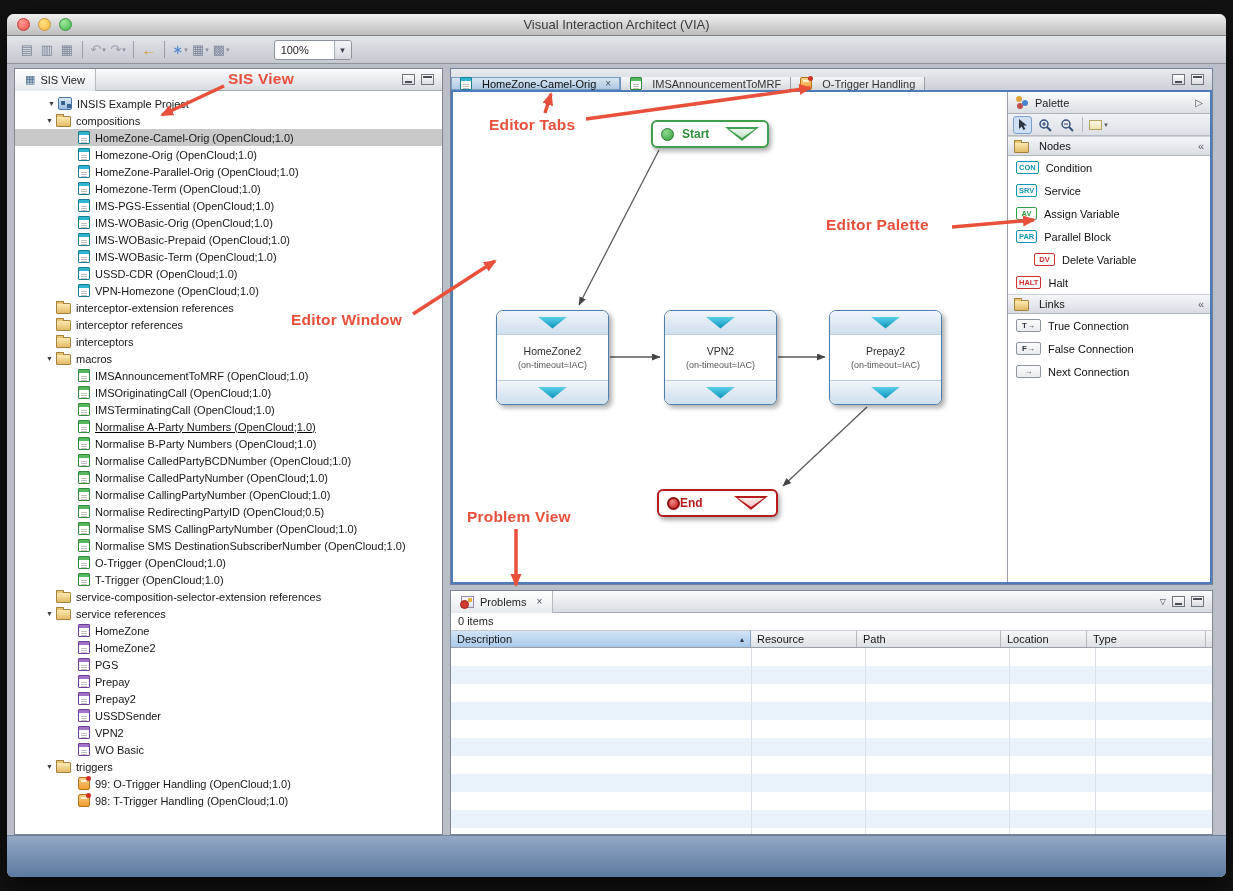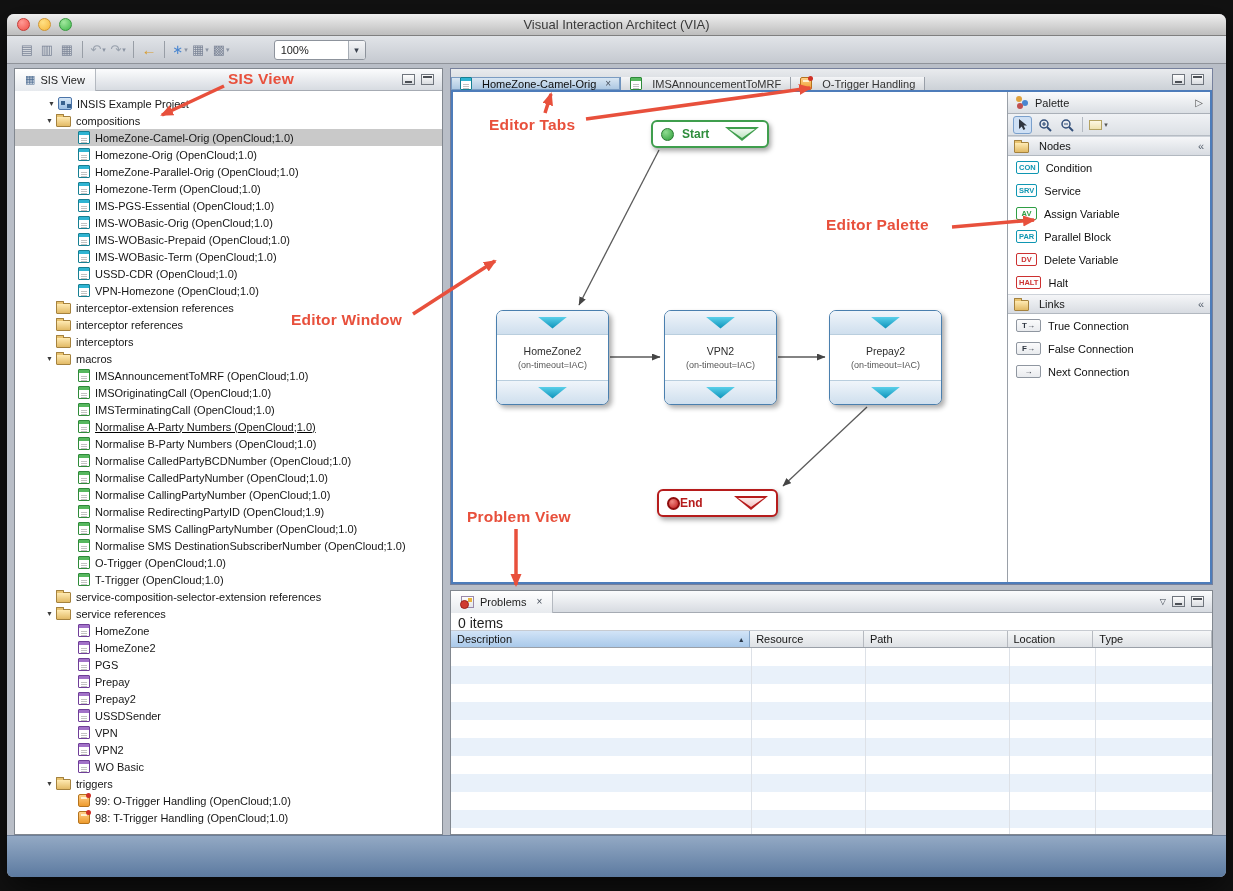--- a/index.html
+++ b/index.html
@@ -19,21 +19,21 @@
 .wtitle{flex:1;text-align:center;font-size:13px;color:#3a3a3a;}
 
 
 .toolbar{height:28px;background:linear-gradient(#e1e4e8,#c5c9d0);border-bottom:1px solid #8f939a;
   display:flex;align-items:center;padding:0 10px;}
 .tb-icons{display:flex;align-items:center;}
 .tbi{height:20px;min-width:20px;padding:0 2px;display:inline-flex;align-items:center;justify-content:center;
   font-size:13px;color:#7d8698;}
 .tbi .dd{font-size:7px;margin-left:1px;color:#8a93a2;}
 .tb-sep{width:1px;height:17px;background:#989ea6;margin:0 5px;}
-.zoom-combo{margin-left:42px;width:92px;height:20px;background:#fff;border:1px solid #8d939c;border-radius:3px;
+.zoom-combo{margin-left:42px;width:78px;height:20px;background:#fff;border:1px solid #8d939c;border-radius:3px;
   display:flex;align-items:center;font-size:11px;overflow:hidden;}
 .zoom-val{flex:1;padding-left:6px;color:#1d1d1d;}
 .combo-btn{width:17px;height:100%;border-left:1px solid #a7adb5;display:flex;align-items:center;justify-content:center;
   font-size:9px;color:#39414d;background:linear-gradient(#f4f5f7,#d4d8dd);}
 
 
 .workbench{position:relative;height:771px;}
 .panel,.editor,.problems{position:absolute;border:1px solid #81878f;background:#fff;}
 
 
@@ -133,21 +133,21 @@
 .lbadge{width:25px;height:13px;border:1px solid #8f96a0;background:linear-gradient(#fbfbfc,#e9ebee);border-radius:2px;
   font-size:8px;font-weight:bold;display:inline-flex;align-items:center;justify-content:center;gap:1px;color:#2e3540;flex:none;}
 .plabel{color:#101010;}
 
 
 .problems{left:443px;top:526px;width:763px;height:245px;display:flex;flex-direction:column;border-color:#81878f;}
 .prob-bar .vtab{gap:6px;}
 .prob-icon{width:13px;height:12px;position:relative;background:linear-gradient(#fdfdfd,#e4e6e9);border:1px solid #98a;flex:none;}
 .prob-icon::before{content:"";position:absolute;left:-2px;bottom:-2px;width:7px;height:7px;border-radius:50%;background:#d03a30;border:1px solid #9c241c;}
 .prob-icon::after{content:"";position:absolute;right:1px;top:1px;width:4px;height:4px;background:#e8b33c;}
-.prob-count{height:17px;flex:none;font-size:14px;color:#1d1d1d;padding:2px 7px;background:#fff;}
+.prob-count{height:17px;flex:none;font-size:11px;color:#1d1d1d;padding:2px 7px;background:#fff;}
 .thead{height:18px;flex:none;display:flex;background:linear-gradient(#f6f7f8,#dee1e5);border-top:1px solid #c7cbd1;border-bottom:1px solid #9aa0a8;}
 .th{font-size:11px;color:#141414;padding:1px 6px;border-right:1px solid #b6bac0;display:flex;align-items:center;overflow:hidden;white-space:nowrap;}
 .th.sorted{background:linear-gradient(#d2e4f7,#a9c9ea);border-right:1px solid #84a4c6;}
 .th .sort{margin-left:auto;font-size:8px;color:#2c3a4c;}
 .tbody{flex:1;position:relative;overflow:hidden;background:#fff;}
 .strip{height:18px;}
 .strip.alt{background:#e9f1fa;}
 .colline{position:absolute;top:0;bottom:0;width:1px;background:#dde1e7;}
 
 
@@ -346,21 +346,21 @@
             <span class="tlabel">Normalise CalledPartyNumber (OpenCloud;1.0)</span>
           </div>
           <div class="trow" style="padding-left: 50px;">
             <span class="expander"></span>
             <span class="ticon mw ti-macro"></span>
             <span class="tlabel">Normalise CallingPartyNumber (OpenCloud;1.0)</span>
           </div>
           <div class="trow" style="padding-left: 50px;">
             <span class="expander"></span>
             <span class="ticon mw ti-macro"></span>
-            <span class="tlabel">Normalise RedirectingPartyID (OpenCloud;1.9)</span>
+            <span class="tlabel">Normalise RedirectingPartyID (OpenCloud;0.5)</span>
           </div>
           <div class="trow" style="padding-left: 50px;">
             <span class="expander"></span>
             <span class="ticon mw ti-macro"></span>
             <span class="tlabel">Normalise SMS CallingPartyNumber (OpenCloud;1.0)</span>
           </div>
           <div class="trow" style="padding-left: 50px;">
             <span class="expander"></span>
             <span class="ticon mw ti-macro"></span>
             <span class="tlabel">Normalise SMS DestinationSubscriberNumber (OpenCloud;1.0)</span>
@@ -407,25 +407,20 @@
           </div>
           <div class="trow" style="padding-left: 50px;">
             <span class="expander"></span>
             <span class="ticon mw ti-svc"></span>
             <span class="tlabel">Prepay2</span>
           </div>
           <div class="trow" style="padding-left: 50px;">
             <span class="expander"></span>
             <span class="ticon mw ti-svc"></span>
             <span class="tlabel">USSDSender</span>
-          </div>
-          <div class="trow" style="padding-left: 50px;">
-            <span class="expander"></span>
-            <span class="ticon mw ti-svc"></span>
-            <span class="tlabel">VPN</span>
           </div>
           <div class="trow" style="padding-left: 50px;">
             <span class="expander"></span>
             <span class="ticon mw ti-svc"></span>
             <span class="tlabel">VPN2</span>
           </div>
           <div class="trow" style="padding-left: 50px;">
             <span class="expander"></span>
             <span class="ticon mw ti-svc"></span>
             <span class="tlabel">WO Basic</span>
@@ -605,21 +600,21 @@
               </div>
               <div class="pitem">
                 <span class="pbadge" style="color: rgb(47, 158, 68);">AV</span>
                 <span class="plabel">Assign Variable</span>
               </div>
               <div class="pitem">
                 <span class="pbadge" style="color: rgb(14, 150, 178);">PAR</span>
                 <span class="plabel">Parallel Block</span>
               </div>
               <div class="pitem">
-                <span class="pbadge" style="color: rgb(204, 48, 48);">DV</span>
+                <span class="pbadge" style="color: rgb(204, 48, 48); margin-left: 18px;">DV</span>
                 <span class="plabel">Delete Variable</span>
               </div>
               <div class="pitem">
                 <span class="pbadge" style="color: rgb(204, 48, 48);">HALT</span>
                 <span class="plabel">Halt</span>
               </div>
               <div class="drawer-head">
                 <span class="ticon ti-folder"></span>
                 <span>Links</span>
                 <span class="chev">«</span>
@@ -653,21 +648,21 @@
           <span class="wb wb-min"></span>
           <span class="wb wb-max"></span>
         </div>
       </div>
       <div class="prob-count">0 items</div>
       <div class="thead" id="probHead">
           <div class="th sorted" style="width: 300px;">
             <span>Description</span>
             <span class="sort">▴</span>
           </div>
-          <div class="th" style="width: 114px;">
+          <div class="th" style="width: 106px;">
             <span>Resource</span>
           </div>
           <div class="th" style="width: 144px;">
             <span>Path</span>
           </div>
           <div class="th" style="width: 86px;">
             <span>Location</span>
           </div>
           <div class="th" style="width: 119px;">
             <span>Type</span>

